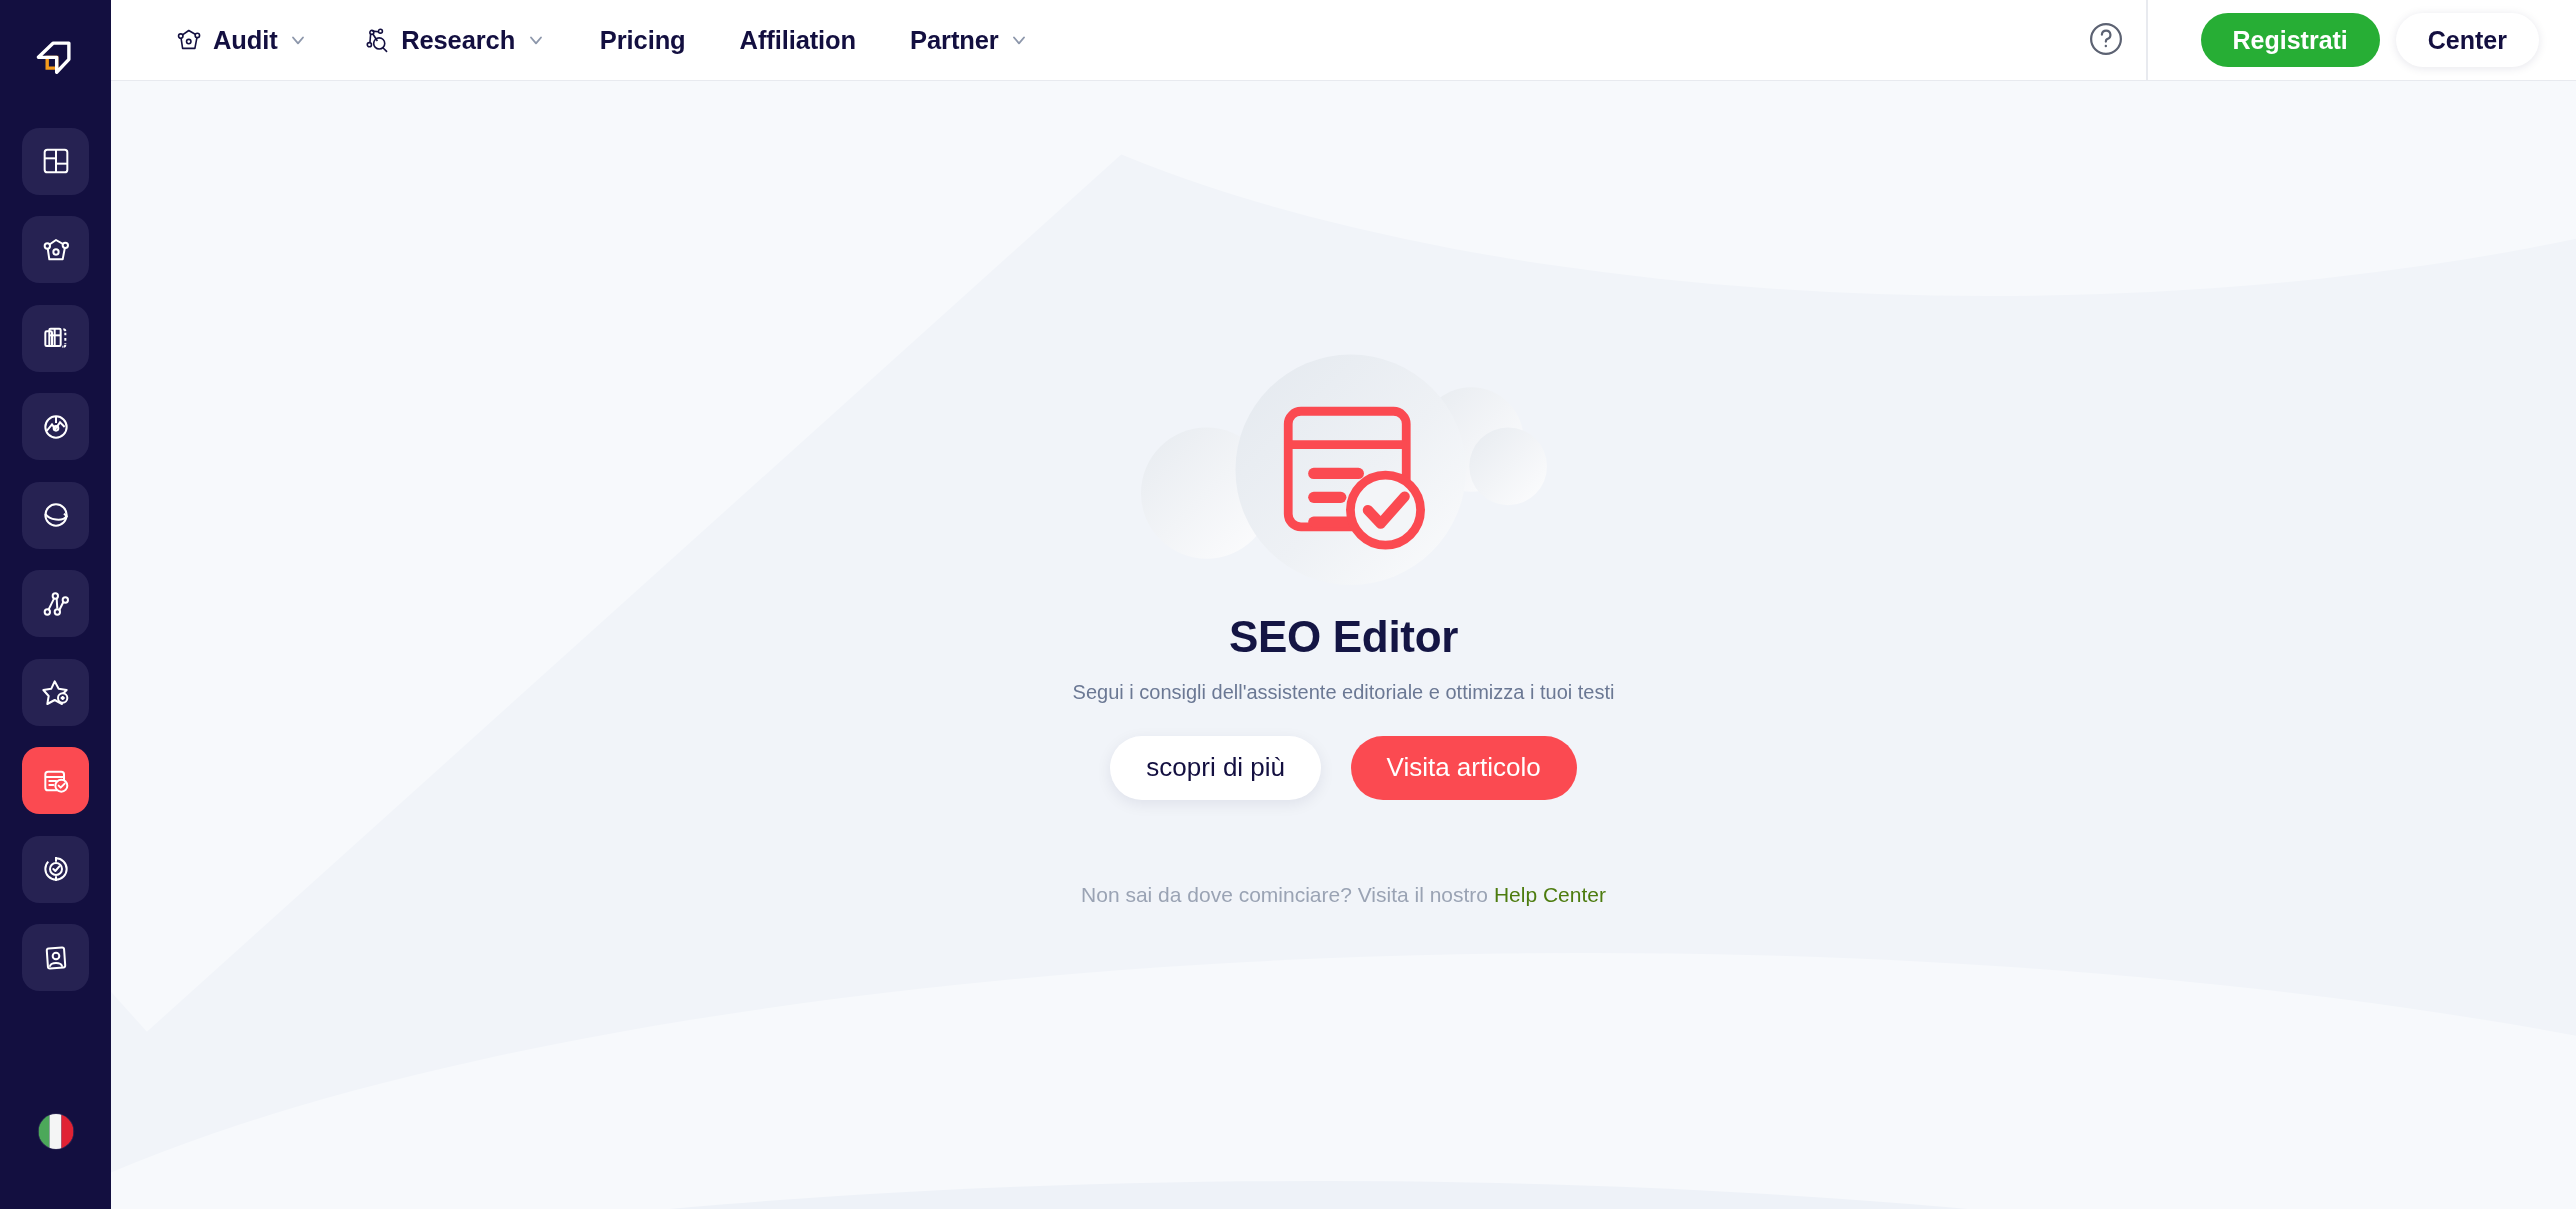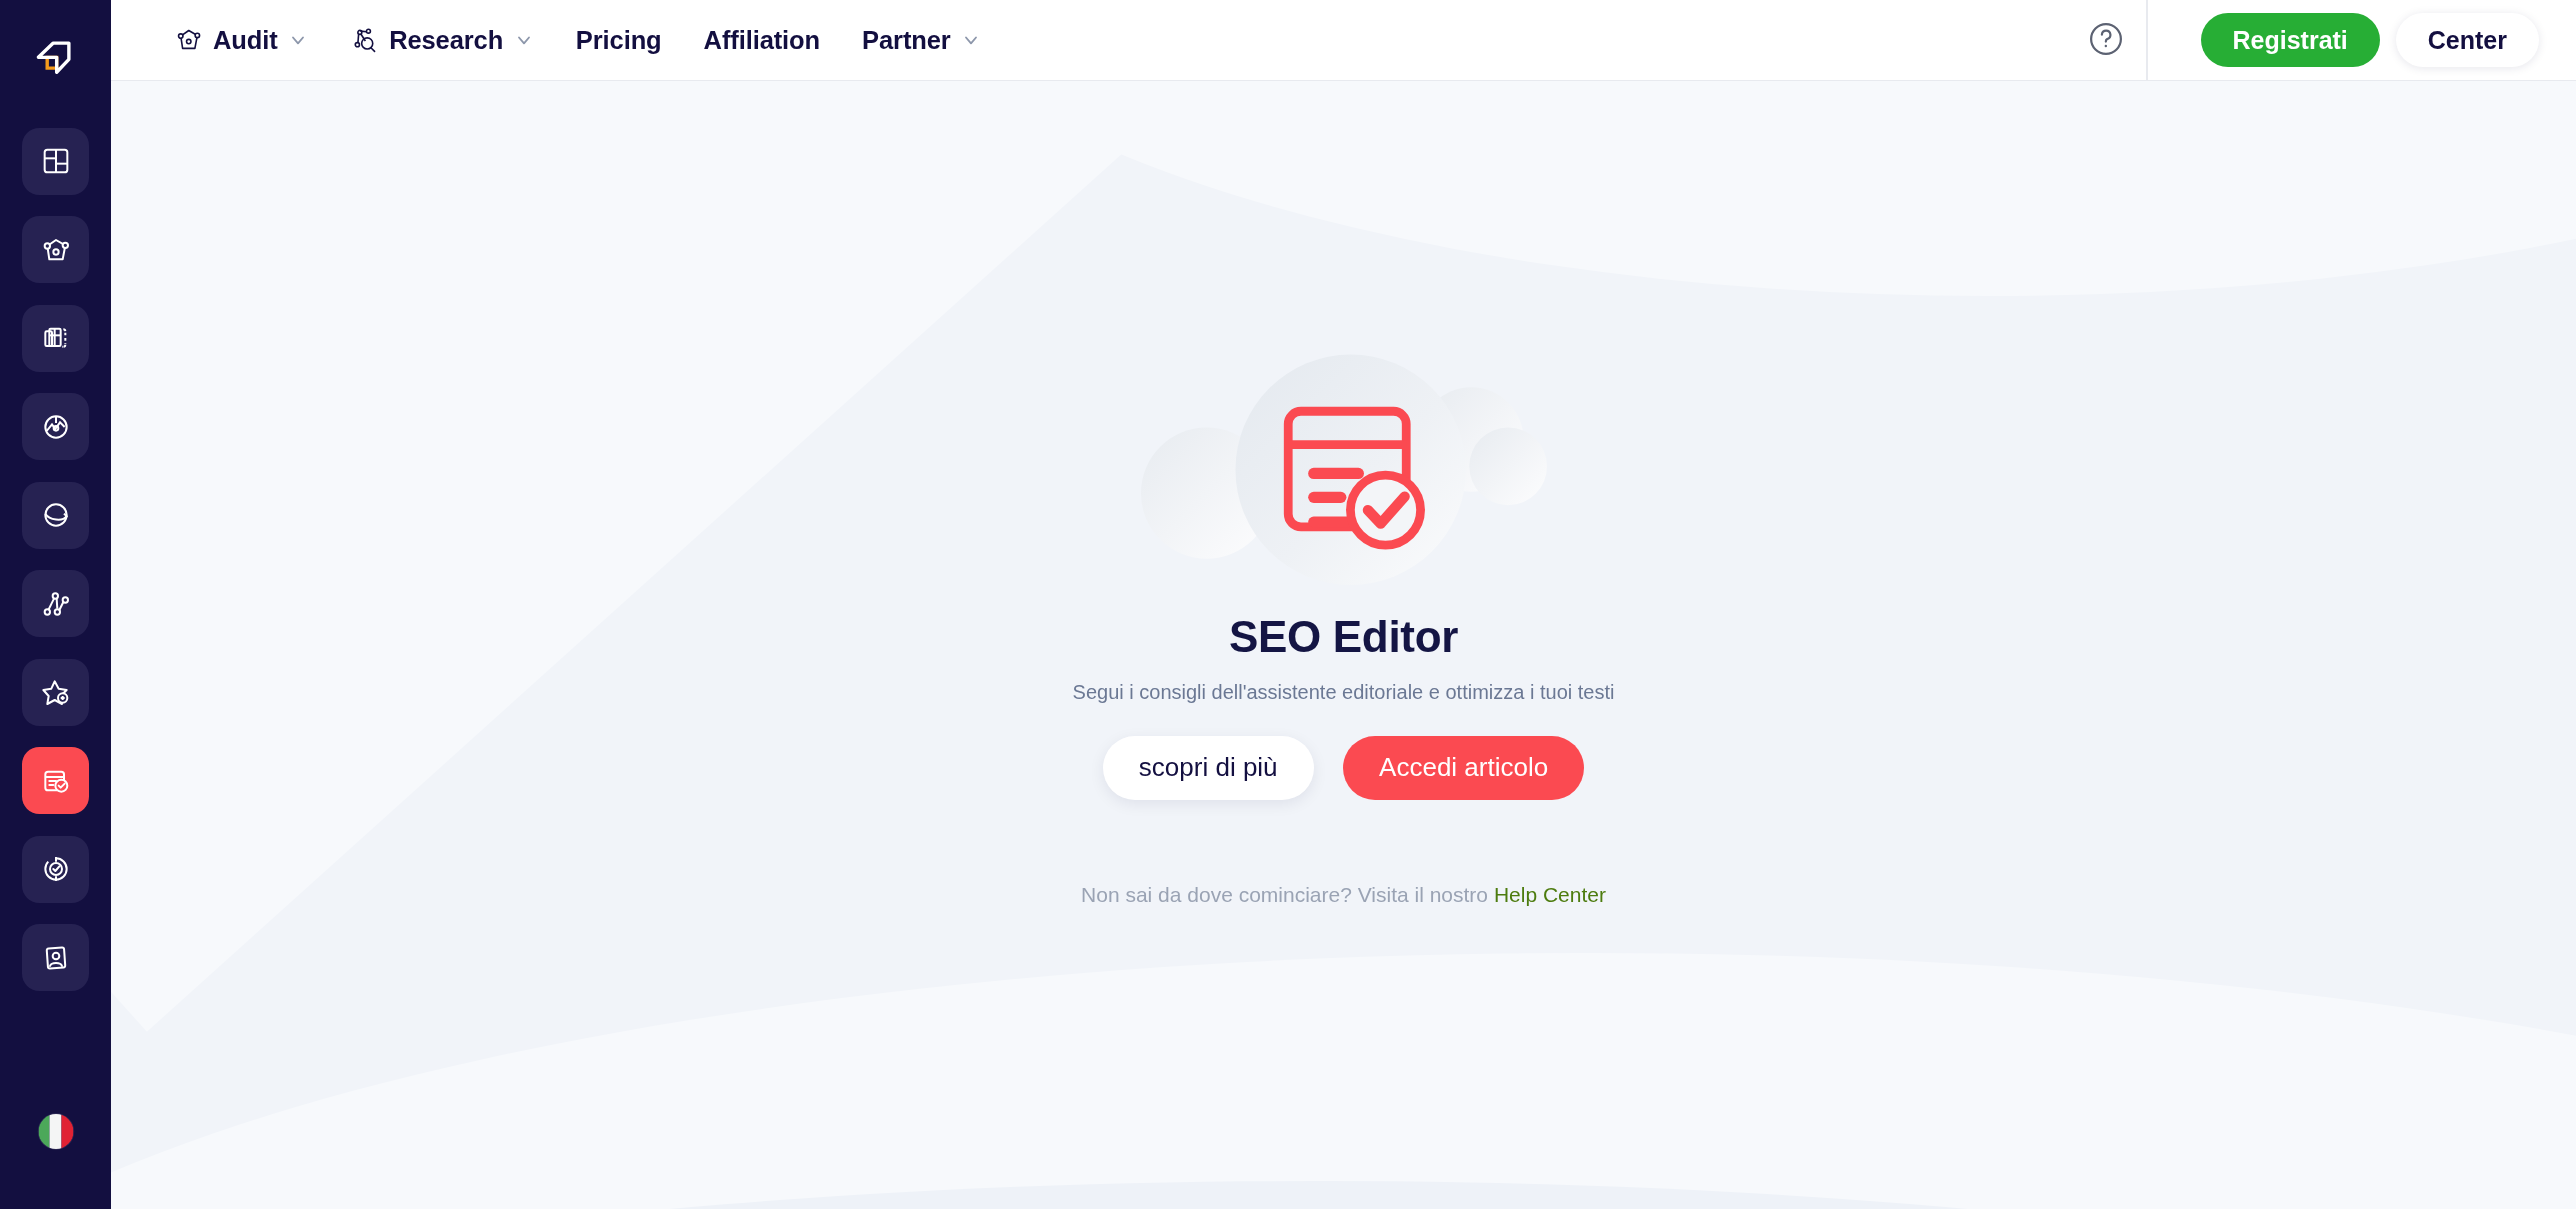--- a/index.html
+++ b/index.html
@@ -51,21 +51,21 @@
     position:absolute; left:111px; top:0;
     width:2465px; height:81px;
     background:#ffffff;
     border-bottom:1.3px solid #e8eaef;
     display:flex; align-items:center;
     z-index:30;
   }
   #nav {
     display:flex; align-items:flex-end;
     margin-left:44px;
-    gap:4px;
+    gap:16px;
   }
   .nav-item {
     display:flex; align-items:center;
     gap:9.4px;
     padding:0 19px;
     height:81px;
     cursor:pointer;
     white-space:nowrap;
   }
   .nav-label {
@@ -454,21 +454,21 @@
           <path d="M104 128 l16 17 l30 -34" stroke-width="13" stroke-linecap="round" stroke-linejoin="round"></path>
         </g>
       </svg>
     </div>
 
     <h1 id="hero-title">SEO Editor</h1>
     <p id="hero-sub">Segui i consigli dell'assistente editoriale e ottimizza i tuoi testi</p>
 
     <div id="hero-actions">
       <button id="btn-learn">scopri di più</button>
-      <button id="btn-new">Accedi articolo</button>
+      <button id="btn-new">Visita articolo</button>
     </div>
 
     <div id="hero-help">
       <span>Non sai da dove cominciare? Visita il nostro </span><a>Help Center</a>
     </div>
   </div>
 </div>
 
 
 </body></html>

